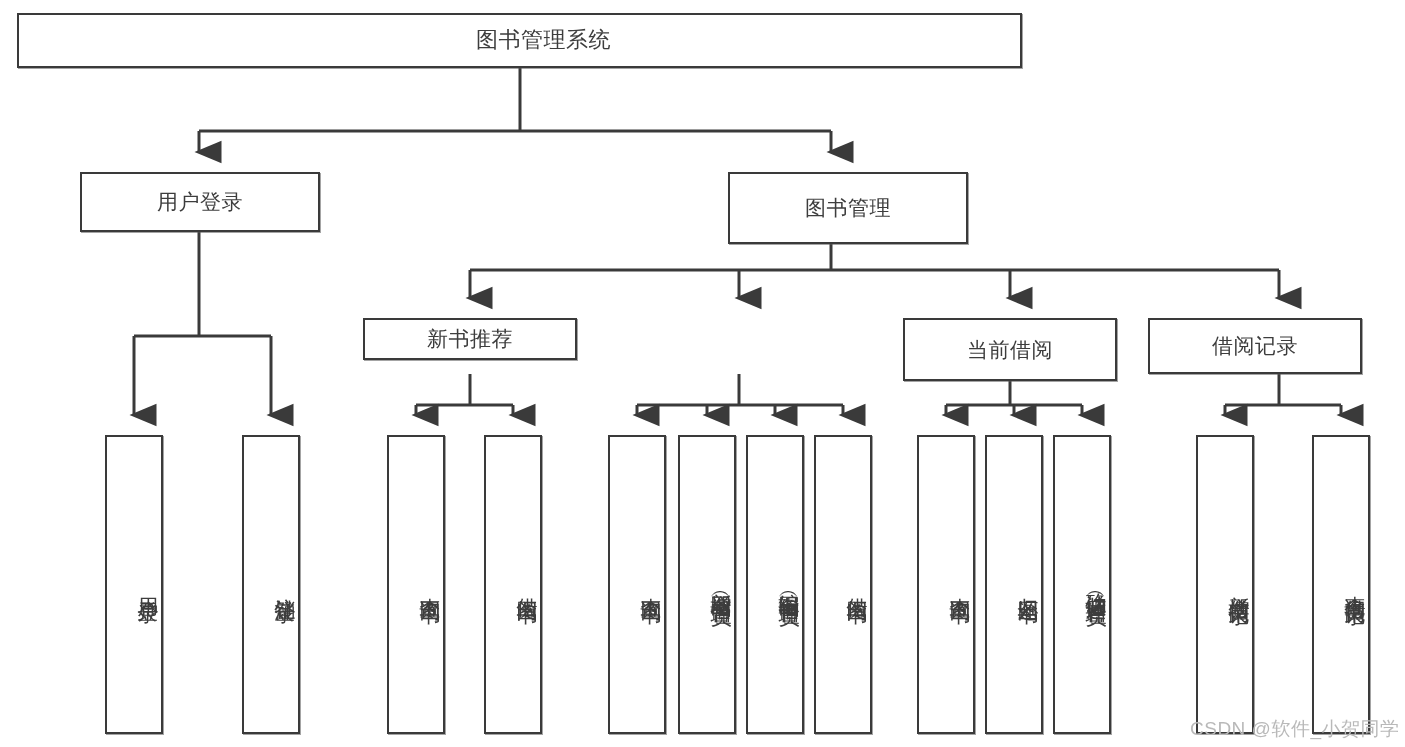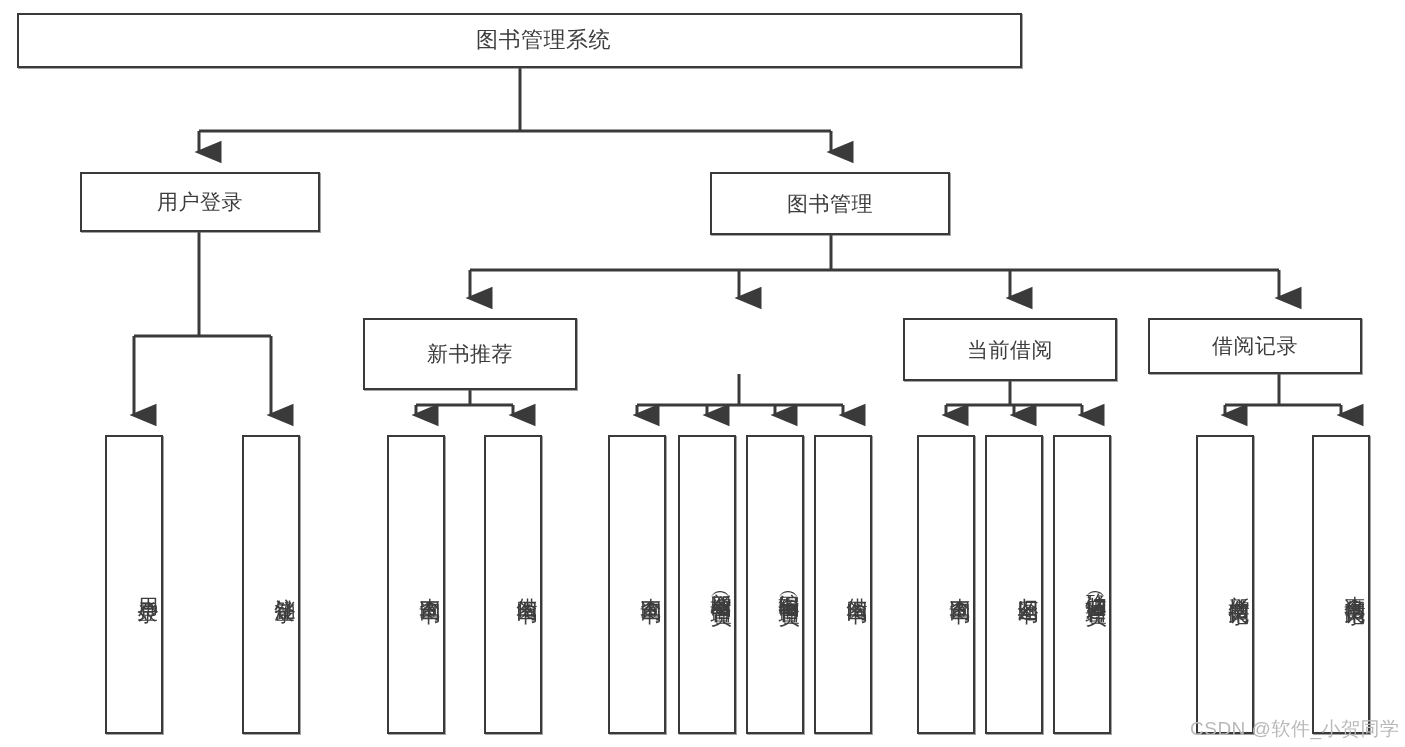--- a/index.html
+++ b/index.html
@@ -124,25 +124,25 @@
     </g>
   </svg>
 
   <div class="node h root" style="left:17px; top:13px; width:1005px; height:55px;padding-left:48px;">
     <span>图书管理系统</span>
   </div>
 
   <div class="node h" style="left:80px; top:172px; width:240px; height:60px;">
     <span>用户登录</span>
   </div>
-  <div class="node h" style="left:710px; top:172px; width:240px; height:63px;">
+  <div class="node h" style="left:728px; top:172px; width:240px; height:72px;">
     <span>图书管理</span>
   </div>
 
-  <div class="node h" style="left:363px; top:318px; width:214px; height:72px;">
+  <div class="node h" style="left:363px; top:318px; width:214px; height:42px;">
     <span>新书推荐</span>
   </div>
   <div class="node h" style="left:903px; top:318px; width:214px; height:63px;">
     <span>当前借阅</span>
   </div>
   <div class="node h" style="left:1148px; top:318px; width:214px; height:56px;">
     <span>借阅记录</span>
   </div>
 
   <div class="node v" style="left:105px; top:435px; width:58px; height:299px;">

